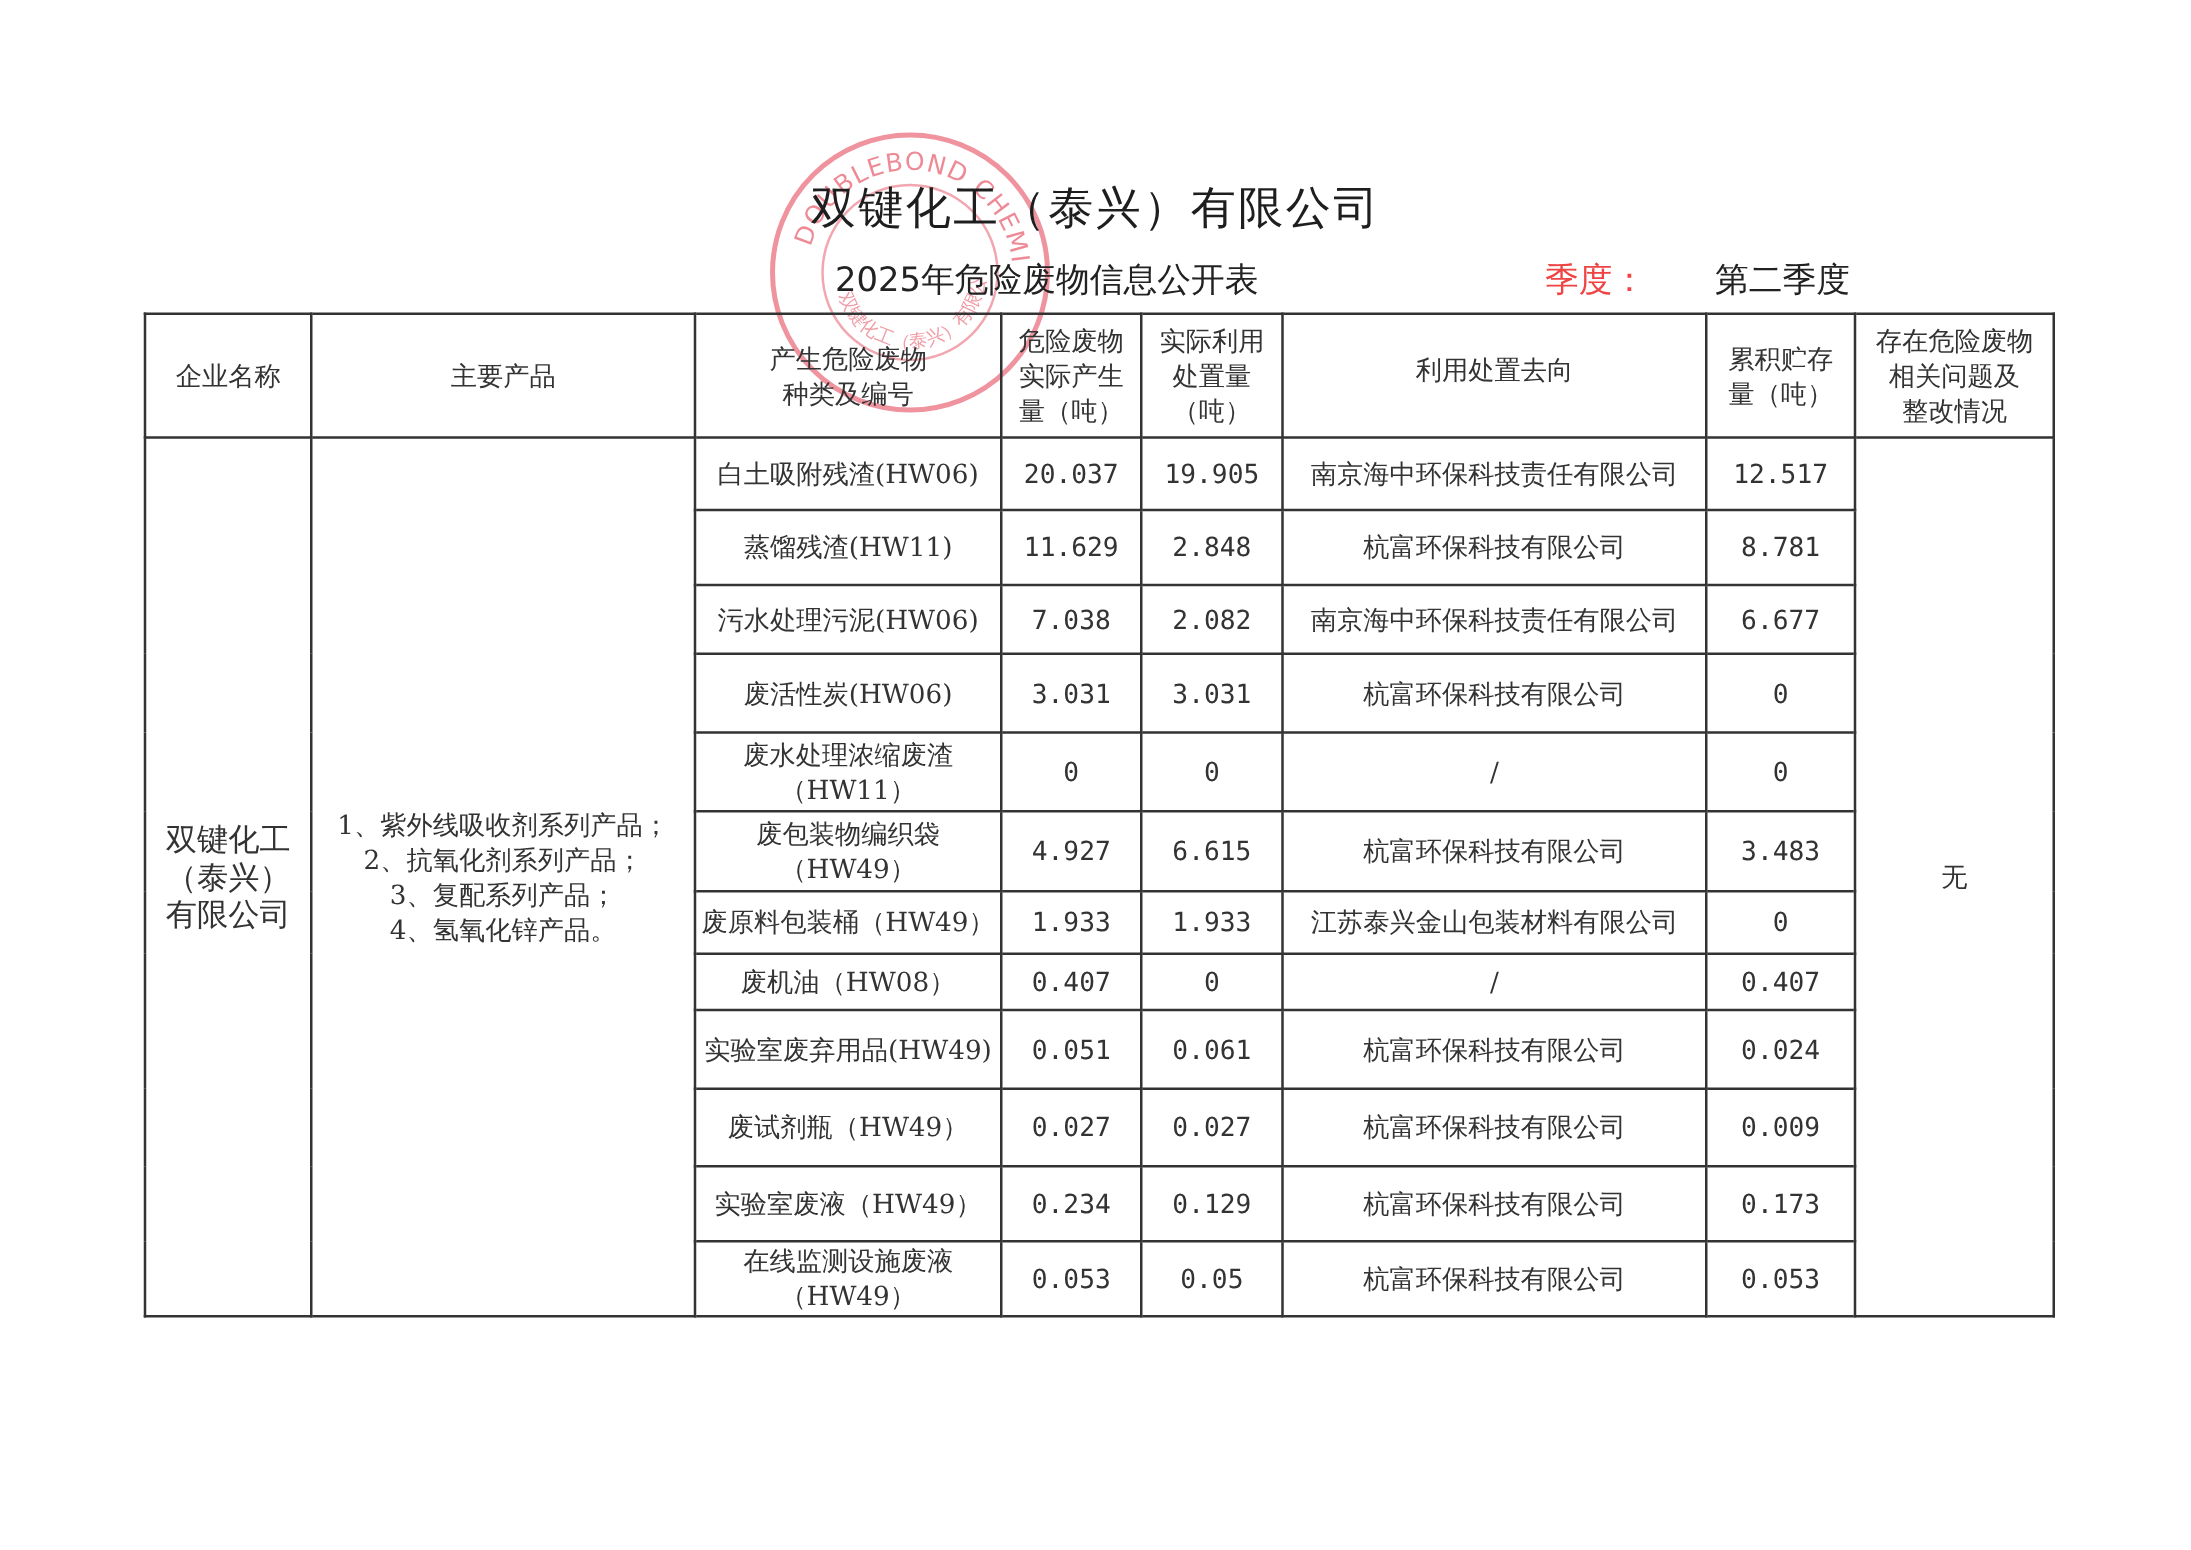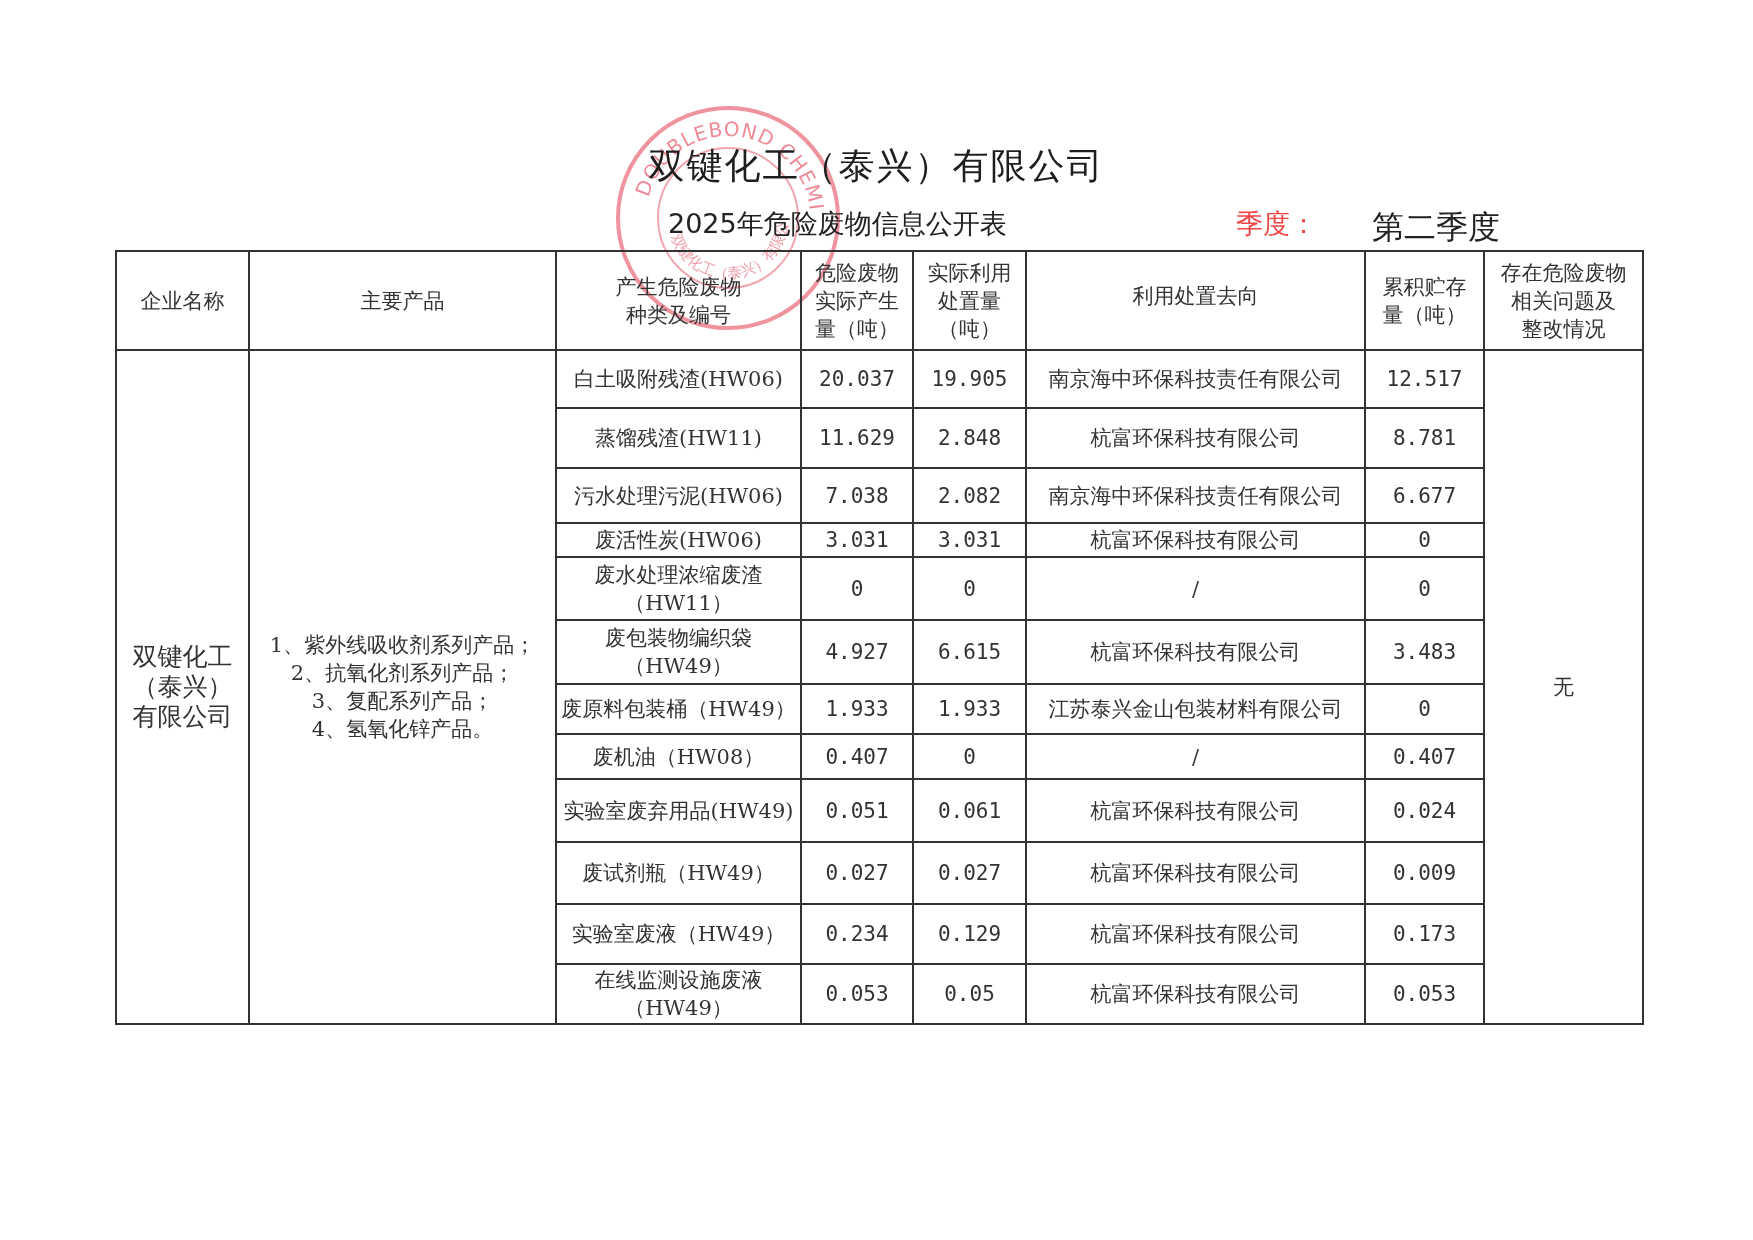--- a/index.html
+++ b/index.html
@@ -25,21 +25,21 @@
   }
   .subtitle {
     position: absolute; top: 206px; left: 668px; font-size: 27px; color: #222;
     font-family: "DejaVu Sans", "Liberation Sans", sans-serif;
   }
   .quarter-label {
     position: absolute; top: 206px; left: 1236px; font-size: 27px; color: #ef4444;
     font-family: "DejaVu Sans", "Liberation Sans", sans-serif;
   }
   .quarter-value {
-    position: absolute; top: 206px; left: 1372px; font-size: 32px; color: #222;
+    position: absolute; top: 206px; left: 1372px; font-size: 27px; color: #222;
     font-family: "DejaVu Sans", "Liberation Sans", sans-serif;
   }
   table.waste {
     position: absolute; left: 115px; top: 250px;
     border-collapse: collapse; table-layout: fixed;
     width: 1527px;
   }
   table.waste td, table.waste th {
     border: 2px solid #333;
     text-align: center; vertical-align: middle;
@@ -157,21 +157,21 @@
     </tr>
     <tr style="height:55px">
       <td>
           <div>污水处理污泥(HW06)</div>
         </td>
       <td class="num">7.038</td>
       <td class="num">2.082</td>
       <td>南京海中环保科技责任有限公司</td>
       <td class="num">6.677</td>
     </tr>
-    <tr style="height:34px">
+    <tr style="height:63px">
       <td>
           <div>废活性炭(HW06)</div>
         </td>
       <td class="num">3.031</td>
       <td class="num">3.031</td>
       <td>杭富环保科技有限公司</td>
       <td class="num">0</td>
     </tr>
     <tr style="height:63px">
       <td>

